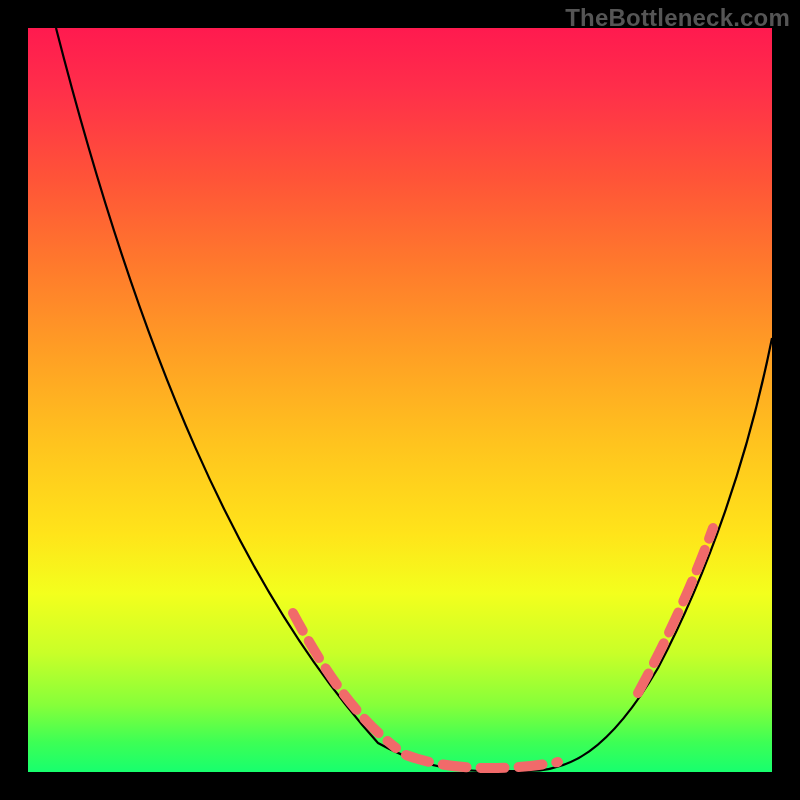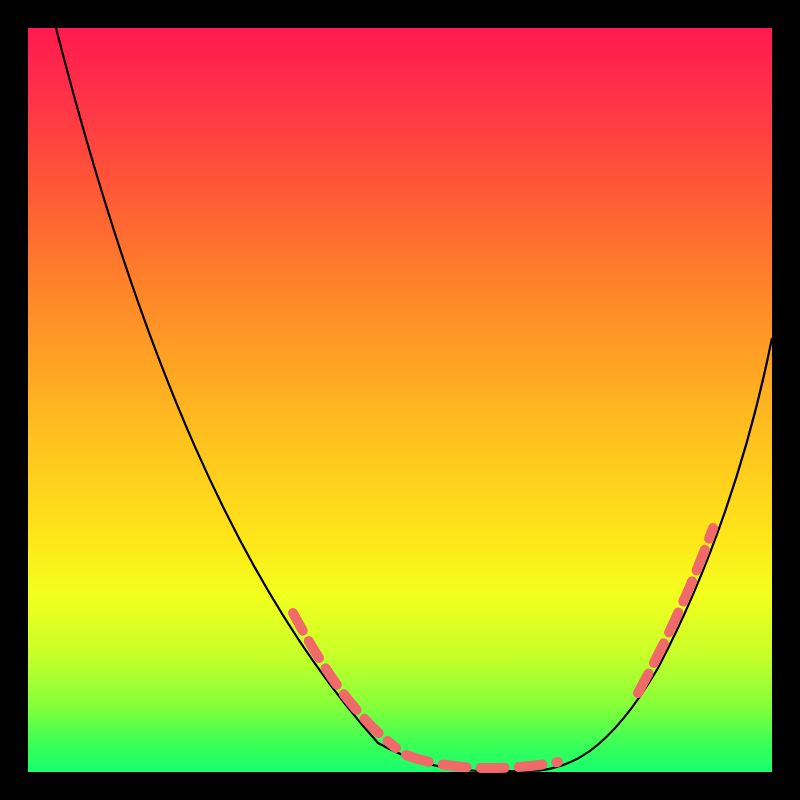--- a/index.html
+++ b/index.html
@@ -57,20 +57,21 @@
     width: 744px;
     height: 744px;
     overflow: visible;
   }
 </style>
 </head>
 <body>
 
 <div class="chart-wrap">
 
+  <div class="watermark">TheBottleneck.com</div>
 
   <div class="plot-area">
     <svg class="curve" viewBox="0 0 744 744">
 
       <path fill="none" stroke="#000" stroke-width="2.2" d="M 28 0 C 110 320 210 560 350 715 C 400 743 440 743 460 743 L 500 743 C 540 743 580 725 630 640 C 680 545 720 430 744 310"></path>
 
       <path fill="none" stroke="#f16a6a" stroke-width="10" stroke-linecap="round" stroke-dasharray="20 12" d="M 265 585 C 300 650 330 690 368 720"></path>
 
       <path fill="none" stroke="#f16a6a" stroke-width="10" stroke-linecap="round" stroke-dasharray="24 14" d="M 378 727 C 420 743 480 743 530 734"></path>
 

